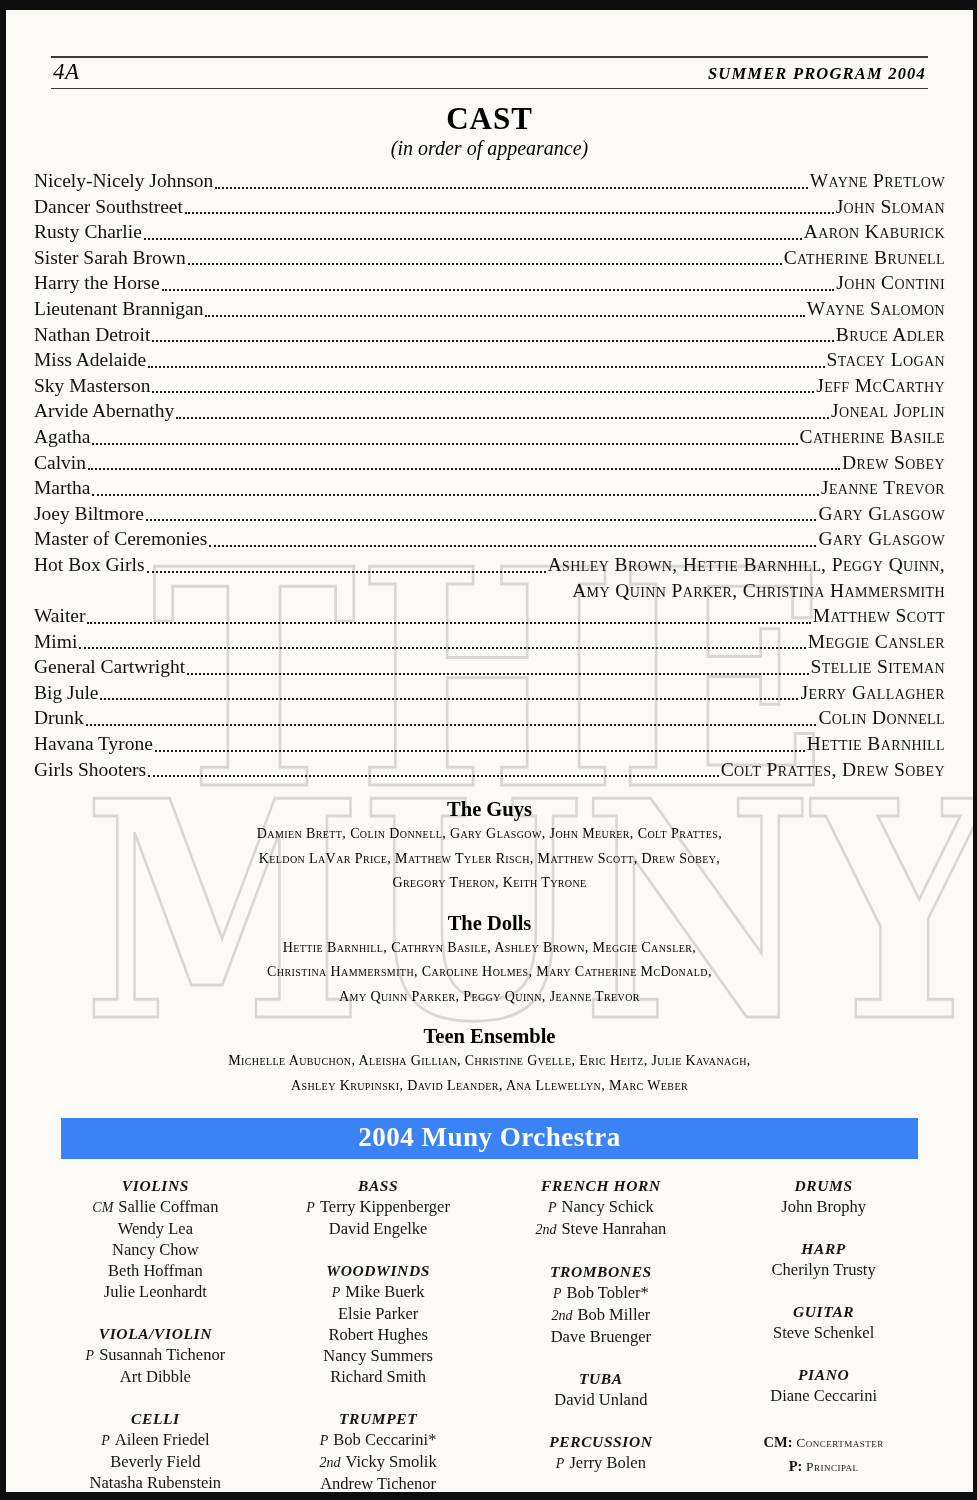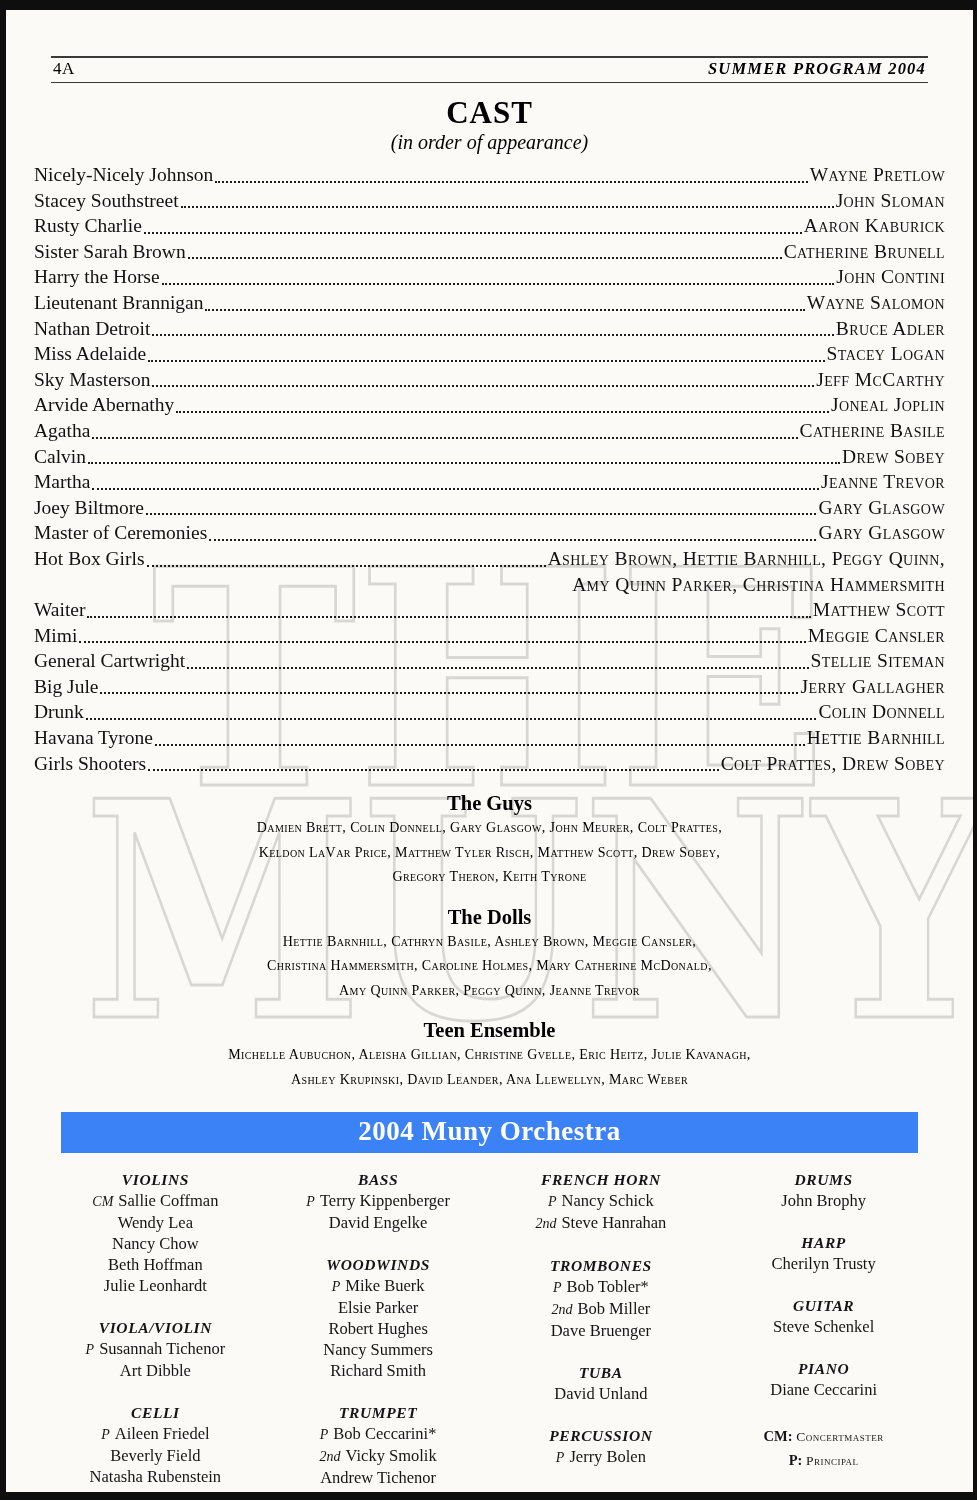--- a/index.html
+++ b/index.html
@@ -12,21 +12,21 @@
         -webkit-text-stroke:3px rgba(40,40,40,0.16); font-weight:bold; line-height:1;
         font-family:"DejaVu Serif",serif; pointer-events:none; }
   .wm1 { top:520px; font-size:300px; transform:scaleX(0.92); }
   .wm2 { top:752px; font-size:300px; transform:scaleX(0.84); }
 
   .content { position:relative; z-index:1; }
 
   
   .pg-header { margin:46px 45px 0 45px; border-top:2px solid #3a3a3a; border-bottom:1.5px solid #3a3a3a;
                display:flex; justify-content:space-between; align-items:baseline; padding:1px 2px 3px 2px; }
-  .pg-num { font-size:17px; letter-spacing:0.5px; }
+  .pg-num { font-size:23px; letter-spacing:0.5px;font-style:italic; }
   .pg-right { font-size:16.5px; font-weight:600; letter-spacing:1.2px;font-style:italic; }
 
   
   .cast-title { text-align:center; font-size:31px; font-weight:bold; letter-spacing:1px; margin-top:12px; }
   .cast-subtitle { text-align:center; font-style:italic; font-size:20px; margin-top:0px; }
 
   
   .cast-list { margin:8px 28px 0 28px; font-size:19.5px; line-height:25.6px; color:#111; }
   .cast-row { display:flex; align-items:flex-end; }
   .role { white-space:nowrap; }
@@ -74,21 +74,21 @@
       <div class="cast-title">CAST</div>
       <div class="cast-subtitle">(in order of appearance)</div>
 
       <div class="cast-list" id="cast-list">
           <div class="cast-row">
             <span class="role">Nicely-Nicely Johnson</span>
             <span class="dots"></span>
             <span class="actor">Wayne Pretlow</span>
           </div>
           <div class="cast-row">
-            <span class="role">Stacey Southstreet</span>
+            <span class="role">Dancer Southstreet</span>
             <span class="dots"></span>
             <span class="actor">John Sloman</span>
           </div>
           <div class="cast-row">
             <span class="role">Rusty Charlie</span>
             <span class="dots"></span>
             <span class="actor">Aaron Kaburick</span>
           </div>
           <div class="cast-row">
             <span class="role">Sister Sarah Brown</span>

